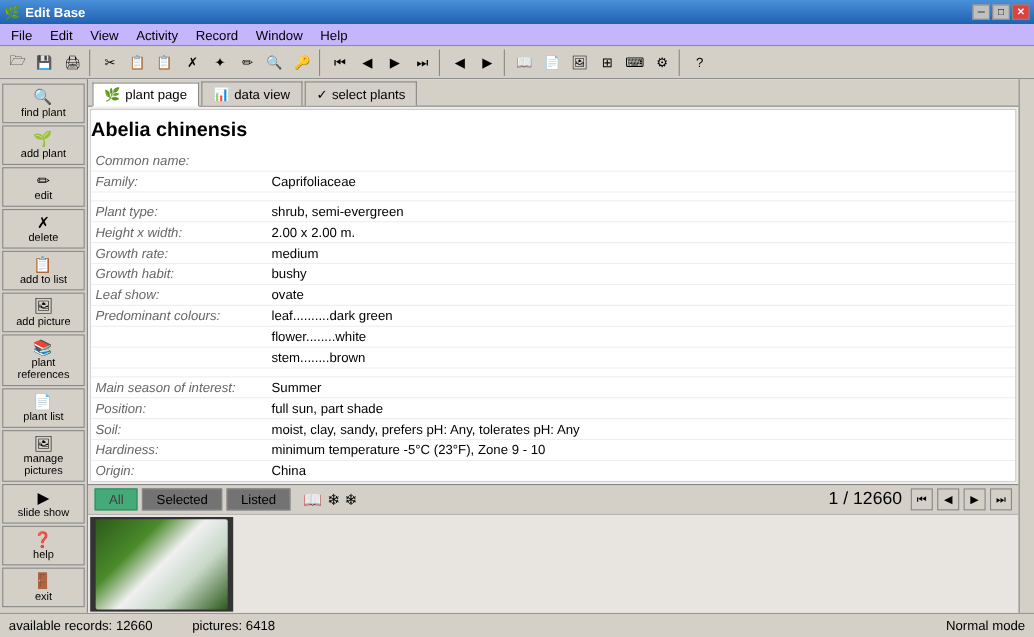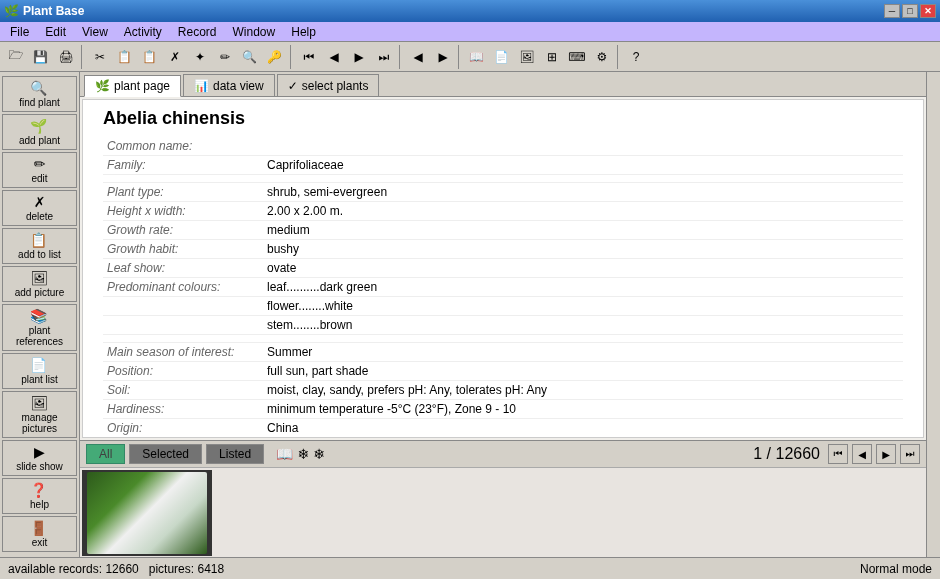--- a/index.html
+++ b/index.html
@@ -134,21 +134,21 @@
       border-bottom: 1px solid white;
       position: relative;
       top: 1px;
     }
 
     
     .plant-info {
       flex: 1;
       background: white;
       overflow-y: auto;
-      padding: 8px 20px;
+      padding: 8px 0;
       border: 1px solid #ccc;
       margin: 2px;
     }
     .plant-title {
       font-size: 18px;
       font-weight: bold;
       margin-bottom: 8px;
       color: #000;
     }
     .info-table {
@@ -225,42 +225,42 @@
 
     
     .statusbar {
       background: #d4d0c8;
       border-top: 1px solid #888;
       height: 22px;
       display: flex;
       align-items: center;
       padding: 0 8px;
       font-size: 12px;
-      gap: 10px;
+      gap: 36px;
     }
 
     
     .plant-info::-webkit-scrollbar { width: 12px; }
     .plant-info::-webkit-scrollbar-track { background: #d4d0c8; }
     .plant-info::-webkit-scrollbar-thumb { background: #a0a0a0; border: 1px solid #888; }
 
     .flower-image {
       width: 120px;
       height: 82px;
       background: linear-gradient(135deg, #2d5a1b 0%, #4a8a2a 30%, #f0f0f0 50%, #c8d8c8 70%, #2d5a1b 100%);
       border-radius: 2px;
     }
   </style>
 </head>
 <body>
 
 <div class="titlebar">
   <div class="titlebar-left">
     <span>🌿</span>
-    <span>Plant Base</span>
+    <span>Edit Base</span>
   </div>
   <div class="titlebar-right">
     <div class="titlebar-btn">─</div>
     <div class="titlebar-btn">□</div>
     <div class="titlebar-btn close">✕</div>
   </div>
 </div>
 
 <div class="menubar">
   <span class="menu-item">File</span>

